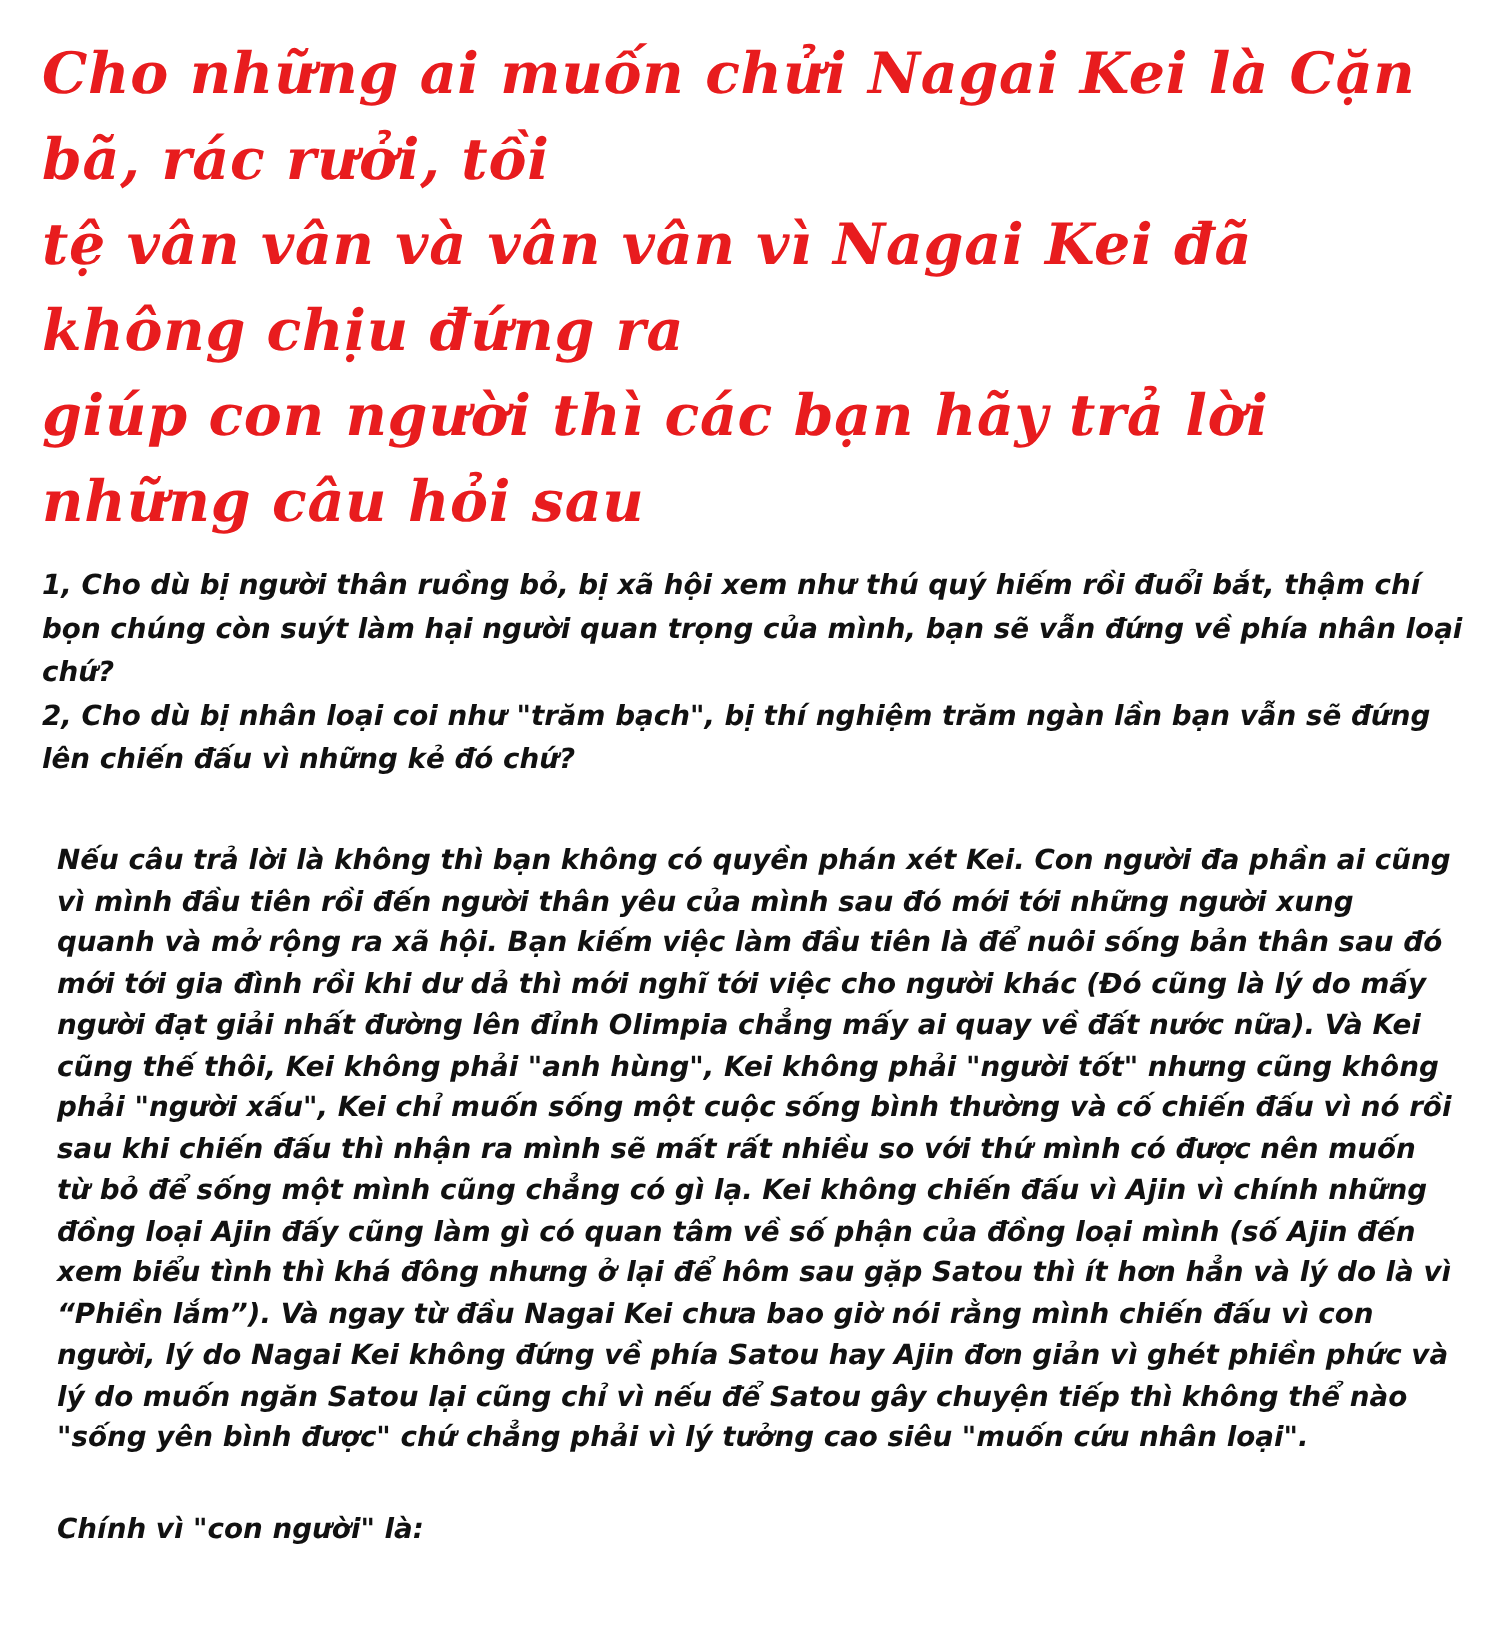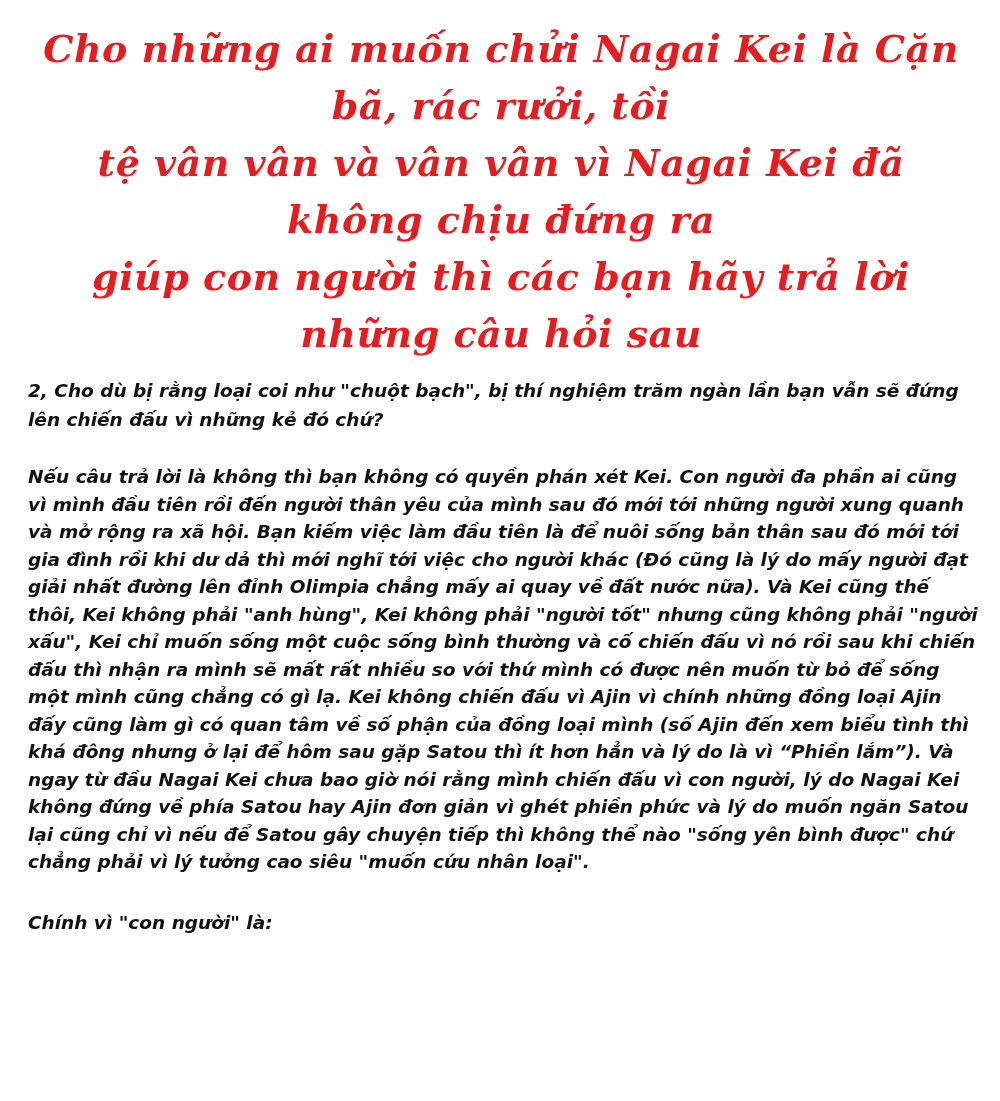--- a/index.html
+++ b/index.html
@@ -22,54 +22,55 @@
     height:1101px;
     padding:14px 16px 0 28px;
     position:relative;
   }
   
   .heading{
     font-family:"DejaVu Serif","Liberation Serif",serif;
     font-style:italic;
     font-weight:bold;
     color:var(--accent);
-    text-align:center;
+    text-align:left;
     font-size:38px;
     line-height:57px;
     margin:6px 10px 14px 0;
     letter-spacing:0.5px;
   }
   
   .body-text{
     font-style:italic;
     font-weight:bold;
     font-size:18.5px;
     line-height:29px;
     padding-right:4px;
   }
   .q{margin:0;}
-  .para{margin:0;}
+  .para{margin:10px;}
   .gap-m{height:29px;}
   .main-para{line-height:27.5px;}
   .lead{margin-top:32px;}
 </style>
 </head>
 <body>
 
 <div class="page">
 
   <h1 class="heading">
     <span>Cho những ai muốn chửi Nagai Kei là Cặn bã, rác rưởi, tồi</span><br>
     <span>tệ vân vân và vân vân vì Nagai Kei đã không chịu đứng ra</span><br>
     <span>giúp con người thì các bạn hãy trả lời những câu hỏi sau</span>
   </h1>
 
   <div class="body-text">
 
-    <p class="q">2, Cho dù bị rằng loại coi như "chuột bạch", bị thí nghiệm trăm ngàn lần bạn vẫn sẽ đứng lên chiến đấu vì những kẻ đó chứ?</p>
+    <p class="q">1, Cho dù bị người thân ruồng bỏ, bị xã hội xem như thú quý hiếm rồi đuổi bắt, thậm chí bọn chúng còn suýt làm hại người quan trọng của mình, bạn sẽ vẫn đứng về phía nhân loại chứ?</p>
+    <p class="q">2, Cho dù bị nhân loại coi như "trăm bạch", bị thí nghiệm trăm ngàn lần bạn vẫn sẽ đứng lên chiến đấu vì những kẻ đó chứ?</p>
 
     <div class="gap-m"></div>
 
     <p class="para main-para">Nếu câu trả lời là không thì bạn không có quyền phán xét Kei. Con người đa phần ai cũng vì mình đầu tiên rồi đến người thân yêu của mình sau đó mới tới những người xung quanh và mở rộng ra xã hội. Bạn kiếm việc làm đầu tiên là để nuôi sống bản thân sau đó mới tới gia đình rồi khi dư dả thì mới nghĩ tới việc cho người khác (Đó cũng là lý do mấy người đạt giải nhất đường lên đỉnh Olimpia chẳng mấy ai quay về đất nước nữa). Và Kei cũng thế thôi, Kei không phải "anh hùng", Kei không phải "người tốt" nhưng cũng không phải "người xấu", Kei chỉ muốn sống một cuộc sống bình thường và cố chiến đấu vì nó rồi sau khi chiến đấu thì nhận ra mình sẽ mất rất nhiều so với thứ mình có được nên muốn từ bỏ để sống một mình cũng chẳng có gì lạ. Kei không chiến đấu vì Ajin vì chính những đồng loại Ajin đấy cũng làm gì có quan tâm về số phận của đồng loại mình (số Ajin đến xem biểu tình thì khá đông nhưng ở lại để hôm sau gặp Satou thì ít hơn hẳn và lý do là vì “Phiền lắm”). Và ngay từ đầu Nagai Kei chưa bao giờ nói rằng mình chiến đấu vì con người, lý do Nagai Kei không đứng về phía Satou hay Ajin đơn giản vì ghét phiền phức và lý do muốn ngăn Satou lại cũng chỉ vì nếu để Satou gây chuyện tiếp thì không thể nào "sống yên bình được" chứ chẳng phải vì lý tưởng cao siêu "muốn cứu nhân loại".</p>
 
     <p class="para lead">Chính vì "con người" là:</p>
 
   </div>
 
 </div>

